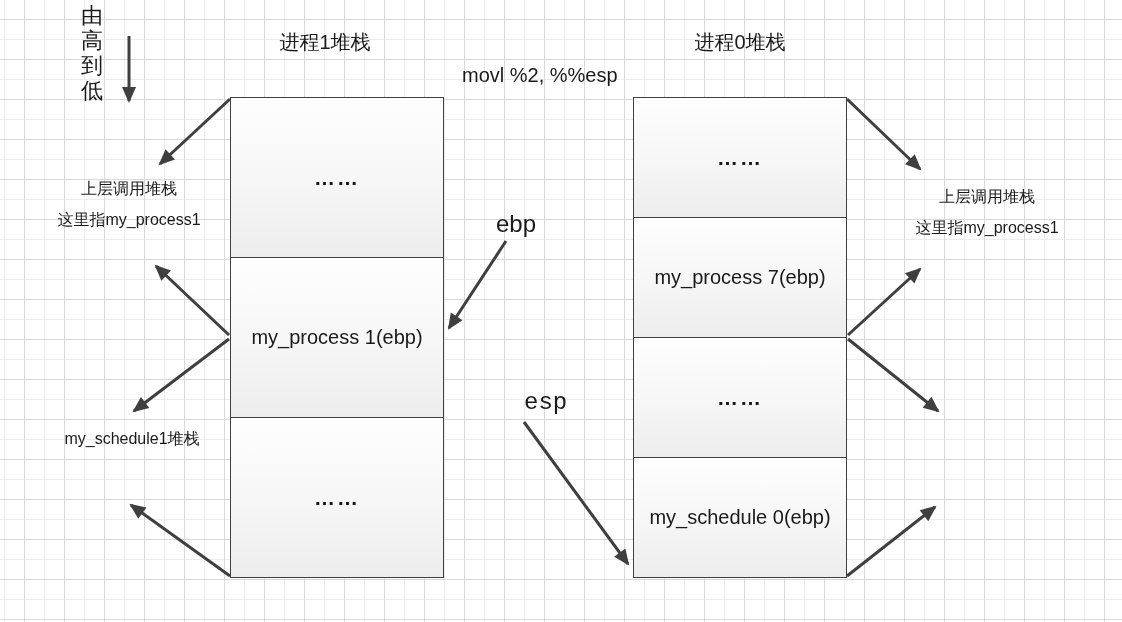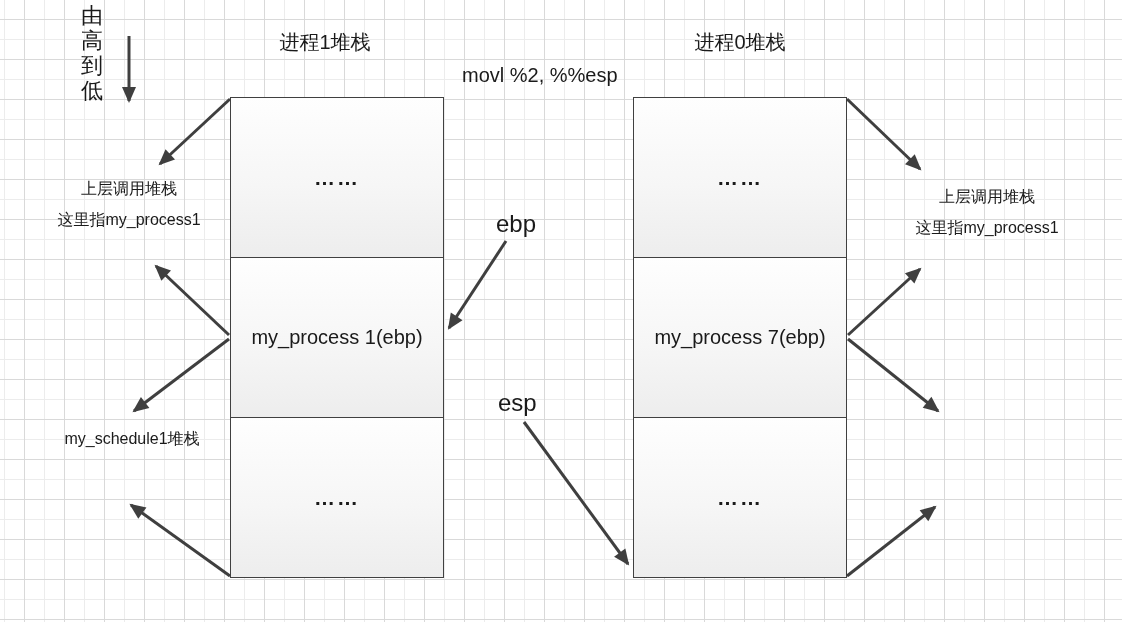--- a/index.html
+++ b/index.html
@@ -83,32 +83,33 @@
   <div class="stack left">
     <div class="cell dots">……</div>
     <div class="cell">my_process 1(ebp)</div>
     <div class="cell dots">……</div>
   </div>
 
   <div class="stack right">
     <div class="cell dots">……</div>
     <div class="cell">my_process 7(ebp)</div>
     <div class="cell dots">……</div>
+    <div class="cell">my_schedule 0(ebp)</div>
   </div>
 
   <div class="side-label" style="left:24px;top:173px;width:210px;">
     <div>上层调用堆栈</div>
     <div>这里指my_process1</div>
   </div>
 
   <div class="side-label" style="left:882px;top:181px;width:210px;">
     <div>上层调用堆栈</div>
     <div>这里指my_process1</div>
   </div>
 
   <div class="side-label" style="left:27px;top:423px;width:210px;">my_schedule1堆栈</div>
 
 
   <div class="reg-label" style="left:496px;top:210px;">ebp</div>
 
-  <div class="reg-label" style="left:498px;top:389px;">esp</div>
+  <div class="reg-label" style="left:524px;top:389px;font-family:Liberation Mono, monospace;">esp</div>
 
 </div>
 
 </body></html>

